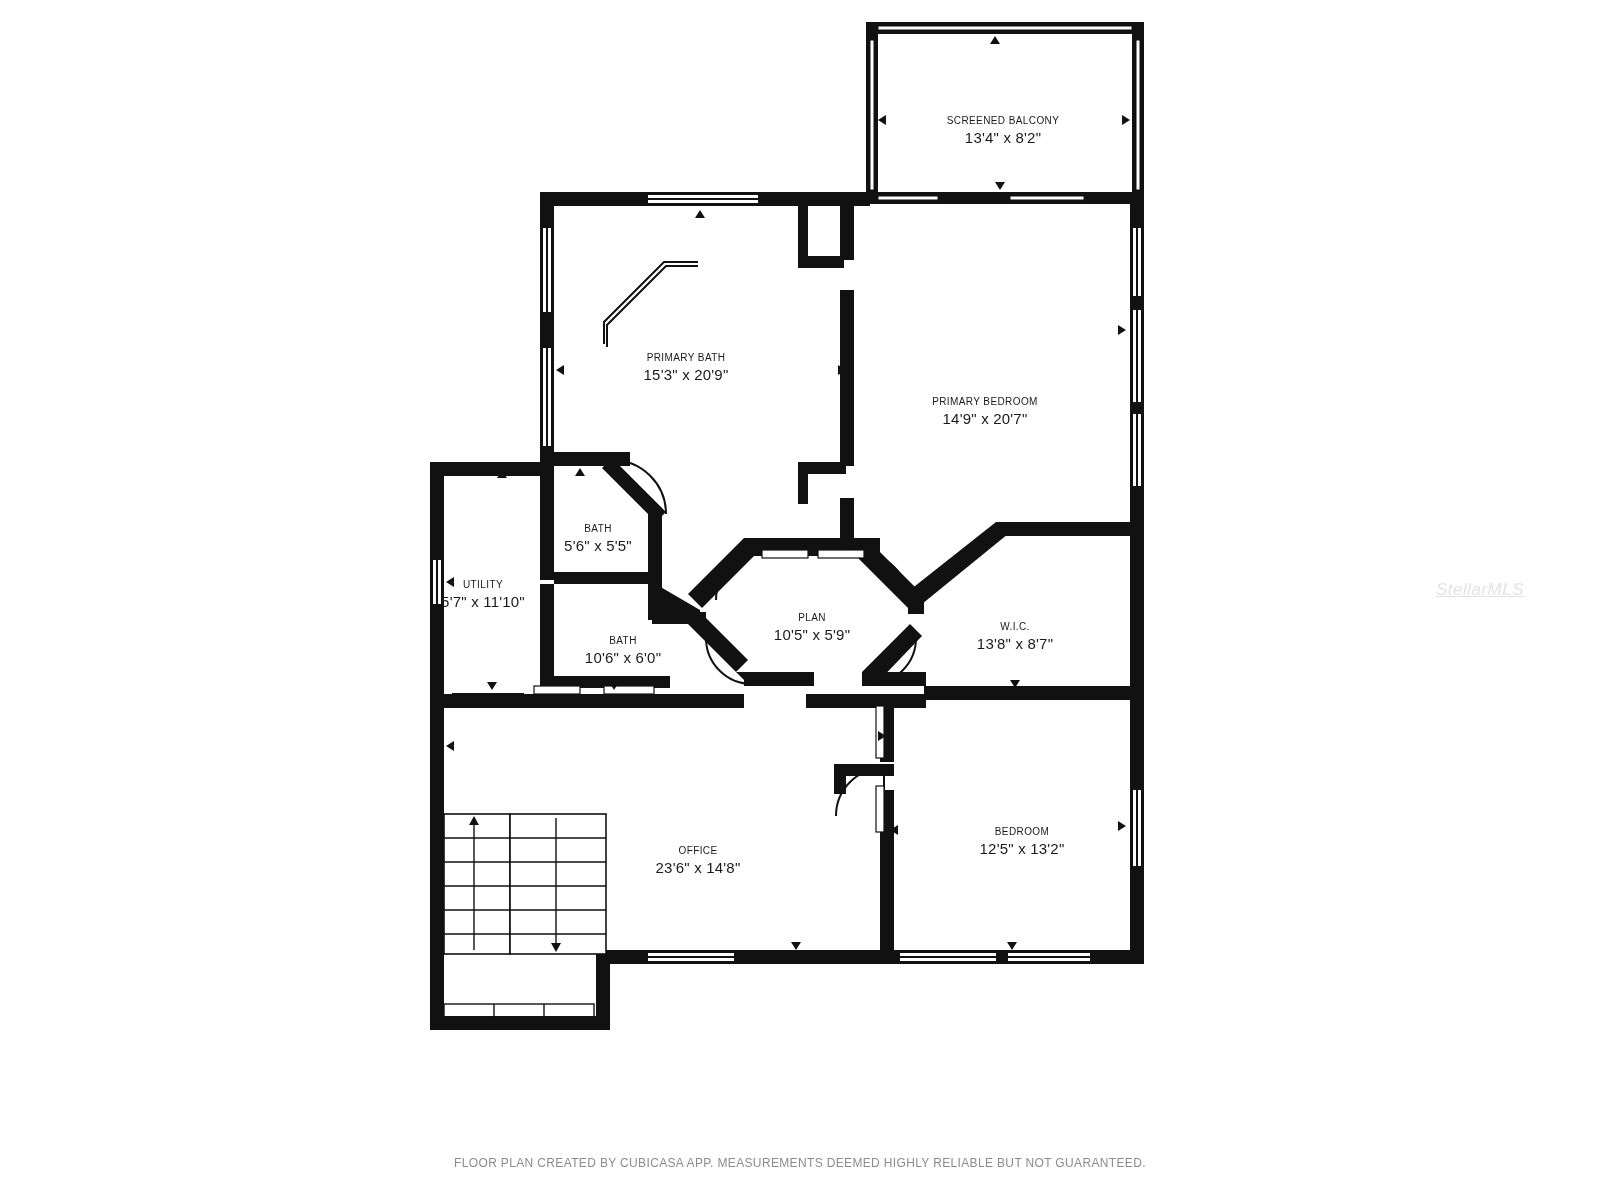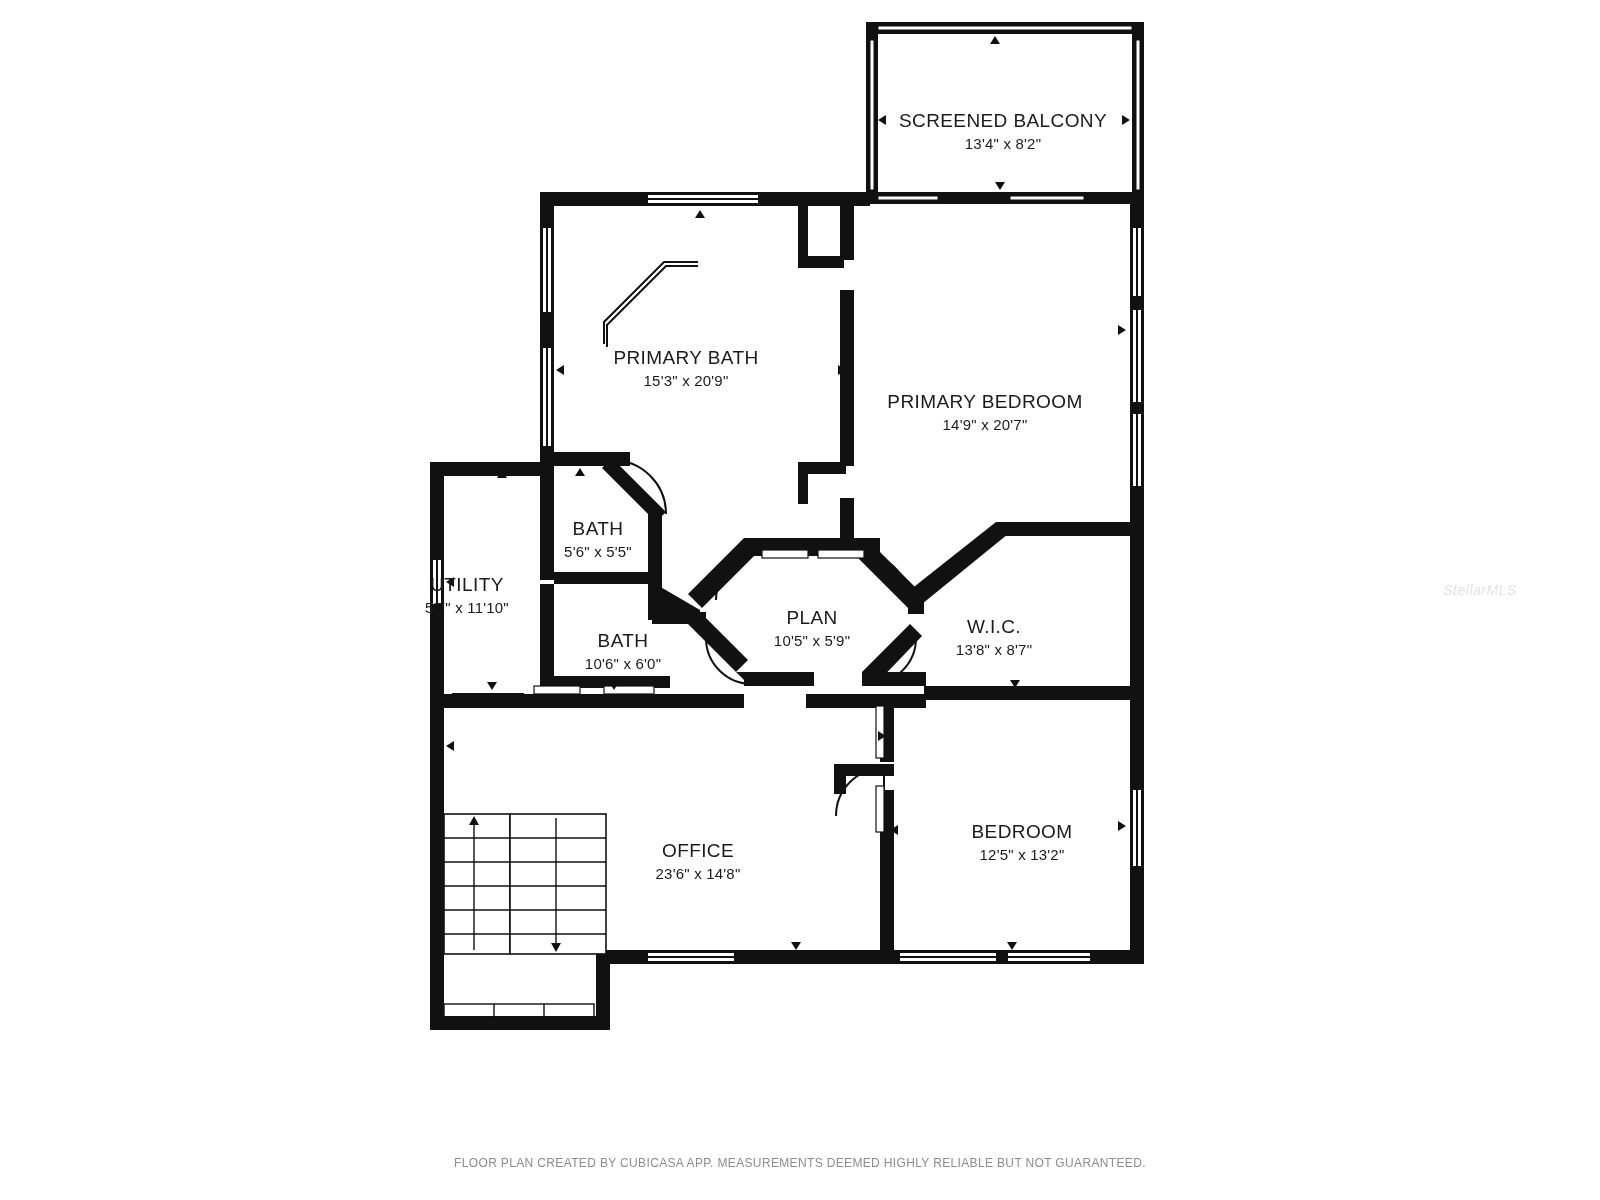--- a/index.html
+++ b/index.html
@@ -25,41 +25,42 @@
     position: absolute;
     text-align: center;
     color: #1a1a1a;
     line-height: 1.38;
     white-space: nowrap;
     transform: translate(-50%, -50%);
     pointer-events: none;
   }
   .room-label .name {
     display: block;
-    font-size: 19px;
+    font-size: 10px;
     letter-spacing: 0.4px;
     font-weight: 400;
   }
   .room-label .dims {
     display: block;
     font-size: 15px;
     letter-spacing: 0.2px;
     font-weight: 400;
   }
   .watermark {
     position: absolute;
     left: 1480px;
     top: 590px;
     transform: translate(-50%, -50%);
-    font-size: 14px;
+    font-size: 17px;
     font-style: italic;
     color: #e3e3e3;
     letter-spacing: 0.5px;
     white-space: nowrap;
     user-select: none;
+    text-decoration: underline;
   }
   .footer-note {
     position: absolute;
     left: 800px;
     top: 1163px;
     transform: translate(-50%, -50%);
     font-size: 12px;
     letter-spacing: 0.35px;
     color: #8c8c8c;
     white-space: nowrap;
@@ -290,33 +291,33 @@
   <span class="dims">15'3" x 20'9"</span>
 </div>
 <div class="room-label" style="left:985px; top:412px;">
   <span class="name">PRIMARY BEDROOM</span>
   <span class="dims">14'9" x 20'7"</span>
 </div>
 <div class="room-label" style="left:598px; top:539px;">
   <span class="name">BATH</span>
   <span class="dims">5'6" x 5'5"</span>
 </div>
-<div class="room-label" style="left:467px; top:595px;">
+<div class="room-label" style="left:483px; top:595px;">
   <span class="name">UTILITY</span>
   <span class="dims">5'7" x 11'10"</span>
 </div>
 <div class="room-label" style="left:623px; top:651px;">
   <span class="name">BATH</span>
   <span class="dims">10'6" x 6'0"</span>
 </div>
 <div class="room-label" style="left:812px; top:628px;">
   <span class="name">PLAN</span>
   <span class="dims">10'5" x 5'9"</span>
 </div>
-<div class="room-label" style="left:994px; top:637px;">
+<div class="room-label" style="left:1015px; top:637px;">
   <span class="name">W.I.C.</span>
   <span class="dims">13'8" x 8'7"</span>
 </div>
 <div class="room-label" style="left:698px; top:819px;margin-top:42px;">
   <span class="name">OFFICE</span>
   <span class="dims">23'6" x 14'8"</span>
 </div>
 <div class="room-label" style="left:1010px; top:842px;margin-left:12px;">
   <span class="name">BEDROOM</span>
   <span class="dims">12'5" x 13'2"</span>

